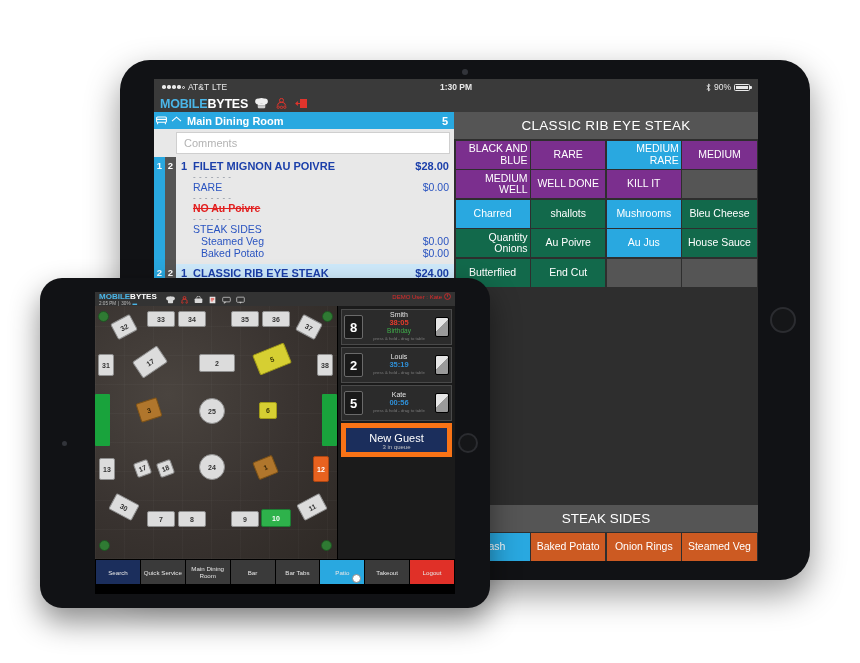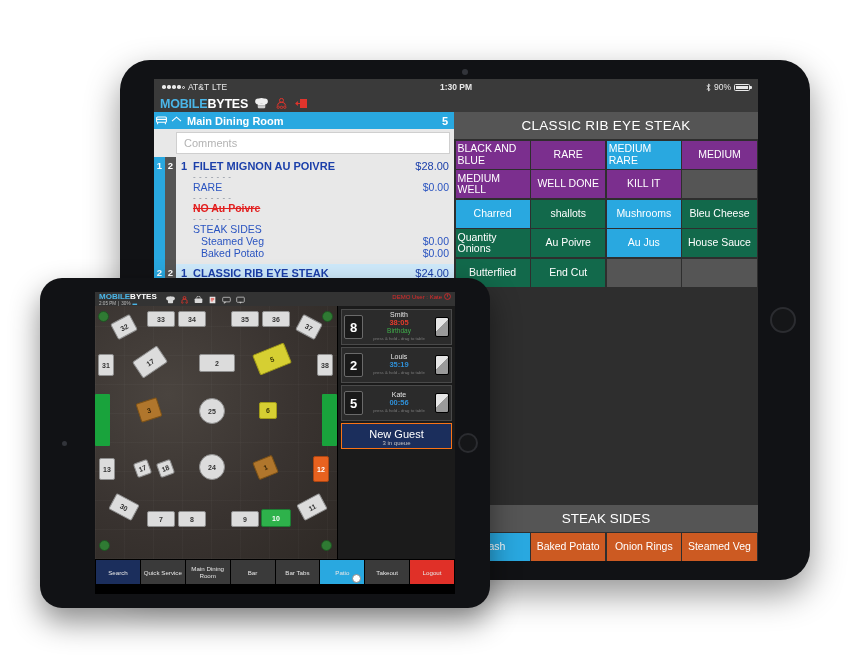--- a/index.html
+++ b/index.html
@@ -79,39 +79,39 @@
   }
   .oline .c-seat { background:#29a8e0; }
   .oline .c-course { background:#555; }
   .oline .c-main { flex:1; background:#e8e8e8; padding:3px 5px 5px 5px; }
   .oline.sel .c-main { background:#cfeafb; }
   .oline.sel .c-seat { background:#29a8e0; }
   .oline.sel .c-course { background:#555; }
   .item-row { display:flex; align-items:baseline; }
   .item-qty { width:12px; font-weight:bold; color:#1b3faa; font-size:11px;}
   .item-name { flex:1; font-weight:bold; color:#1b3faa; font-size:11px; }
-  .item-price { font-weight:normal; color:#1b3faa; font-size:11px; }
+  .item-price { font-weight:bold; color:#1b3faa; font-size:11px; }
   .dash { color:#7b8391; font-size:8px; letter-spacing:0.5px; padding-left:12px; line-height:9px;}
   .mod-row { display:flex; padding-left:12px; }
   .mod-name { flex:1; color:#2a54c0; font-size:10.5px; }
   .mod-price { color:#2a54c0; font-size:10.5px; }
   .mod-row.neg .mod-name { color:#e22020; text-decoration:line-through;font-weight:bold; }
   .mod-row.head .mod-name { color:#2a54c0; }
   .mod-row.sub .mod-name { padding-left:8px; }
 
   
   .mod-pane { flex:1; background:#2e2e2e; display:flex; flex-direction:column; }
   .mod-title {
     background:#555; color:#fff; text-align:center; font-size:13.5px;
     padding:6px 0; letter-spacing:.3px;
   }
   .grid4 { display:grid; grid-template-columns:repeat(4,1fr); gap:1.5px; padding:1.5px 1.5px 0 1.5px;}
   .cell {
     height:28px; display:flex; align-items:center; justify-content:center;
-    text-align:left; font-size:10.5px; color:#fff; line-height:11.5px; padding:1px 2px;
+    text-align:right; font-size:10.5px; color:#fff; line-height:11.5px; padding:1px 2px;
   }
   .cell.purple { background:#7b2f8e; }
   .cell.blue   { background:#29a8e0; }
   .cell.green  { background:#12694b; }
   .cell.orange { background:#cc5a22; }
   .cell.empty  { background:#555; }
   .spacer-dark { flex:1; background:#2e2e2e; }
   .sides-title {
     background:#555; color:#fff; text-align:center; font-size:13.5px; padding:6px 0;
     margin-top:2px;
@@ -171,21 +171,21 @@
     font-size:13px; font-weight:bold; display:flex; align-items:center; justify-content:center;
     border-radius:2px;
   }
   .q-mid{flex:1; text-align:center; line-height:8px;}
   .q-name{color:#e4e4e4; font-size:7px;}
   .q-time{font-size:7.5px; font-weight:bold;}
   .q-time.red{color:#e23b2b;} .q-time.blue{color:#2f8fd6;}
   .q-note{color:#3fae4a; font-size:6.5px;}
   .q-hint{color:#7a7a7a; font-size:4.3px;}
   .q-dev{width:14px;height:20px;background:linear-gradient(135deg,#e6e6e6 0 45%,#9a9a9a 45% 100%);border:1px solid #000;border-radius:2px;}
-  .q-new{background:#1b2e5c;border:1px solid #f97316;color:#fff;text-align:center;padding:4px 0 2px;}
+  .q-new{background:#1b2e5c;border:5px solid #f97316;color:#fff;text-align:center;padding:4px 0 2px;}
   .q-new .t{font-size:11px;}
   .q-new .s{font-size:6px;color:#c4c4c4;}
 
   .sm-nav{display:flex;height:26px;gap:1px;background:#000;padding:1px;}
   .navbtn{flex:1;background:#3a3a3a;color:#e6e6e6;display:flex;align-items:center;justify-content:center;text-align:center;font-size:6.2px;line-height:7px;padding:0 1px;}
   .navbtn.sel{background:#1b2e5c;}
   .navbtn.active{background:#29a8e0;position:relative;}
   .navbtn.logout{background:#e03028;}
   .navbtn.active::after{content:"";position:absolute;right:3px;bottom:1px;width:7px;height:7px;border-radius:50%;background:#fff;border:1px solid #888;}
 </style>

